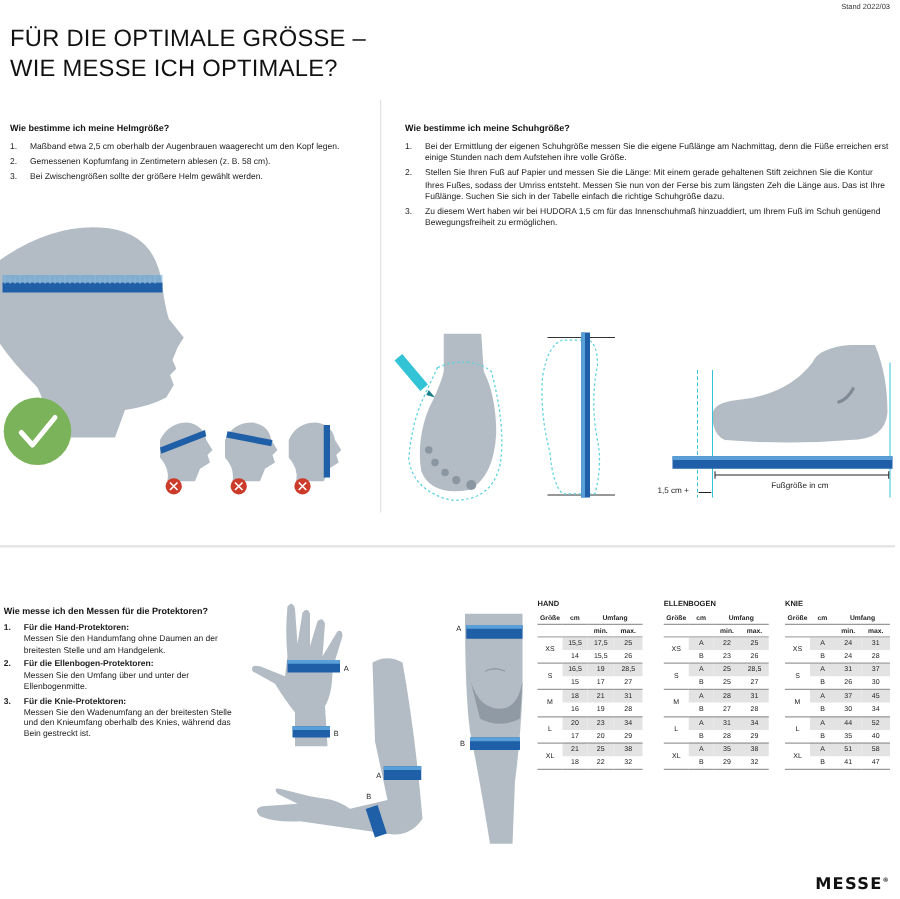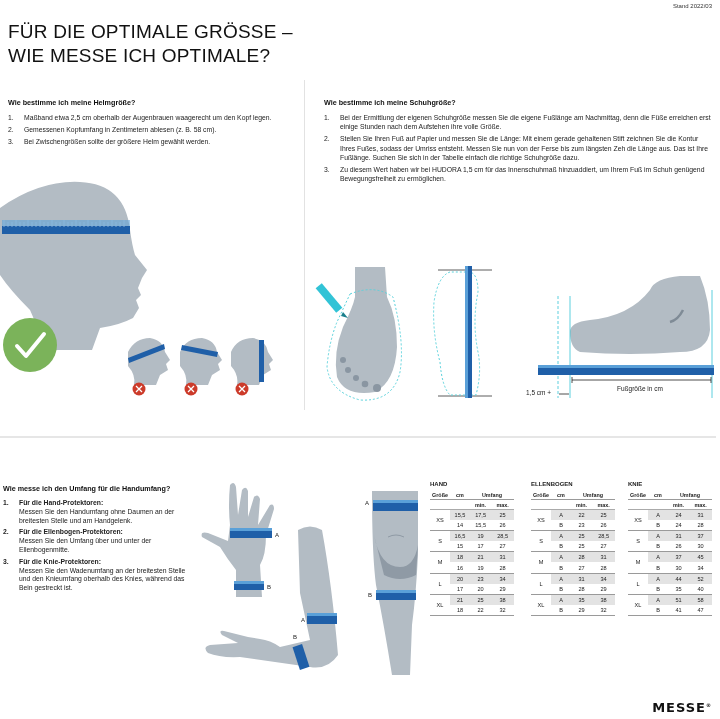--- a/index.html
+++ b/index.html
@@ -185,21 +185,21 @@
   <rect x="8" y="95" width="176" height="10" fill="#1f5fa8"></rect>
   <rect x="8" y="95" width="176" height="3" fill="#5aa0d8"></rect>
   <line x1="42" y1="110" x2="181" y2="110" stroke="#222" stroke-width="0.8"></line>
   <line x1="42" y1="107" x2="42" y2="113" stroke="#222" stroke-width="0.8"></line>
   <line x1="181" y1="107" x2="181" y2="113" stroke="#222" stroke-width="0.8"></line>
   <line x1="29" y1="124" x2="39" y2="124" stroke="#222" stroke-width="0.8"></line>
 </svg>
 <div class="foot-label" style="left:526px; top:389px;">1,5 cm +</div>
 <div class="foot-label" style="left:617px; top:385px;">Fußgröße in cm</div>
 
-<div class="sec-heading" style="left:3px; top:484px;">Wie messe ich den Umfang für die Handumfang?</div>
+<div class="sec-heading" style="left:3px; top:484px;">Wie messe ich den Messen für die Protektoren?</div>
 <ol class="steps" style="left:3px; top:499px; width:190px; line-height:8.8px;">
   <li>
       <span class="num" style="font-weight:bold">1.</span>
       <span class="txt"><span class="sub-title">Für die Hand-Protektoren:</span><span>Messen Sie den Handumfang ohne Daumen an der breitesten Stelle und am Handgelenk.</span></span>
     </li>
   <li>
       <span class="num" style="font-weight:bold">2.</span>
       <span class="txt"><span class="sub-title">Für die Ellenbogen-Protektoren:</span><span>Messen Sie den Umfang über und unter der Ellenbogenmitte.</span></span>
     </li>
   <li>

